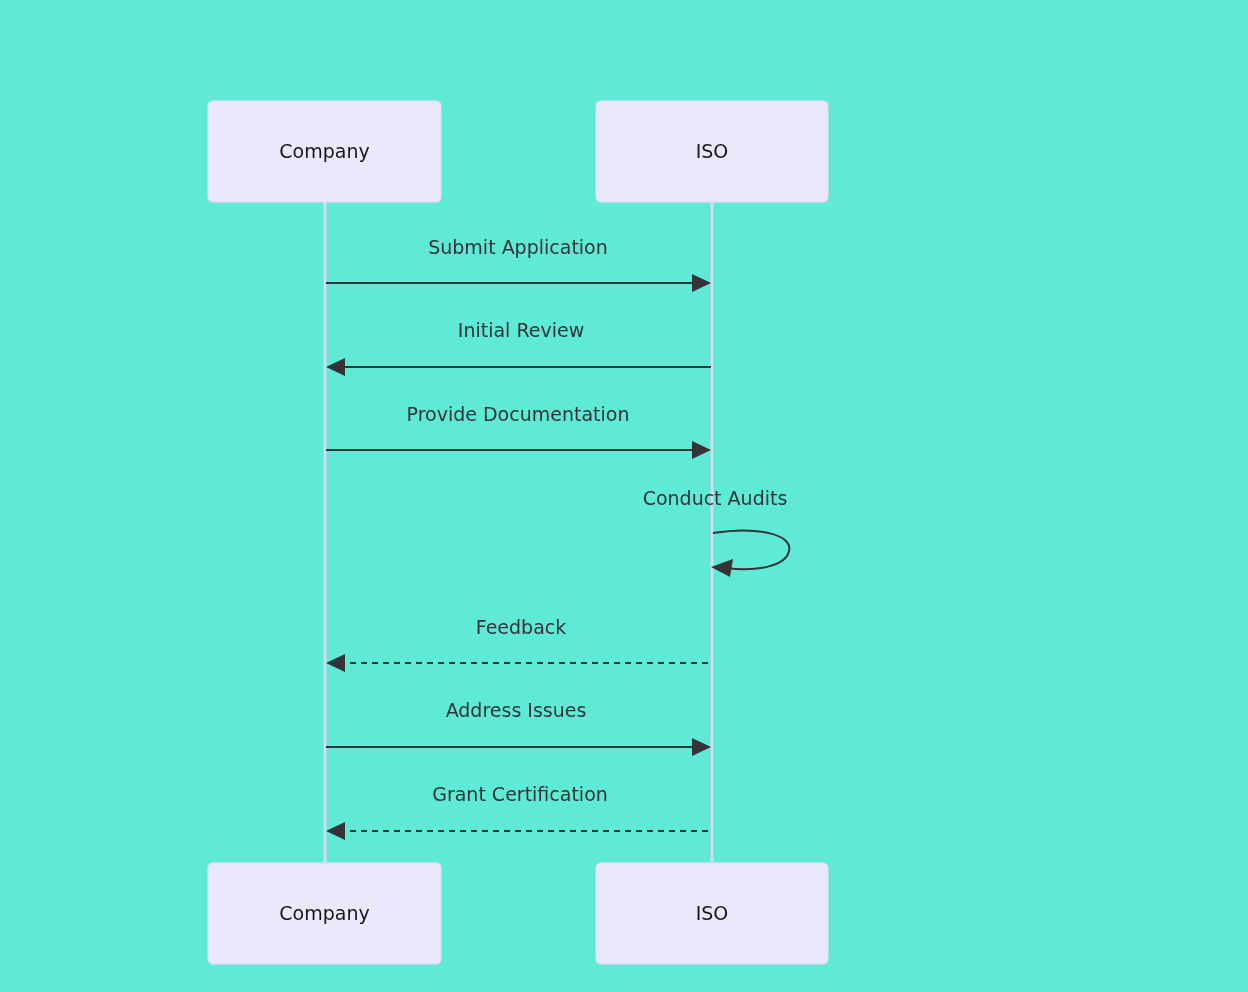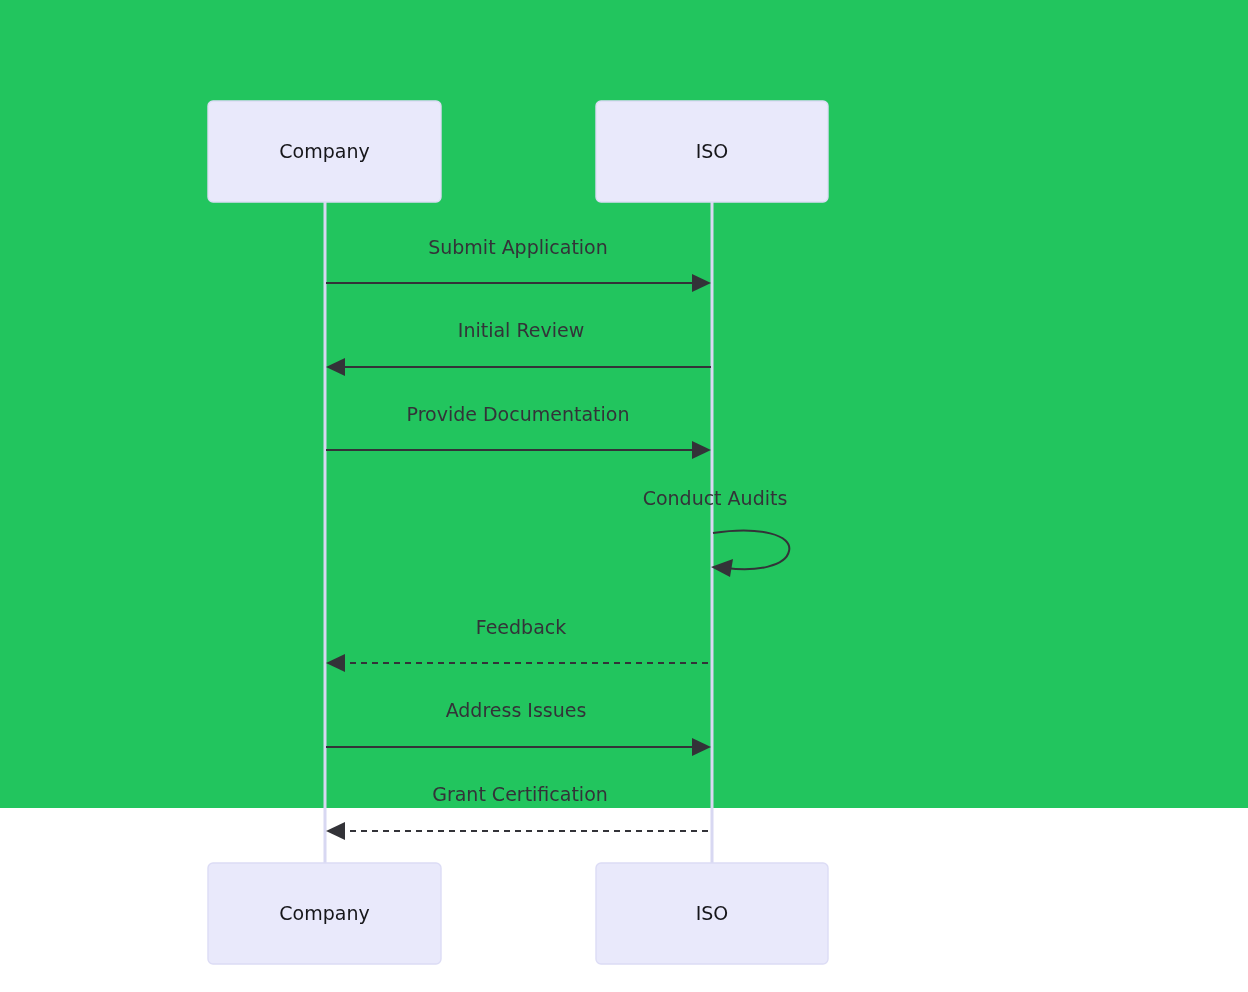--- a/index.html
+++ b/index.html
@@ -9,22 +9,22 @@
   }
   body {
     width: 1248px;
     height: 992px;
     overflow: hidden;
     font-family: "DejaVu Sans", "Liberation Sans", sans-serif;
   }
   #diagram-root {
     position: relative;
     width: 1248px;
-    height: 808px;
-    background: #22c55e;
+    height: 992px;
+    background: #5eead4;
   }
   #seq-svg {
     position: absolute;
     top: 0;
     left: 0;
     width: 1248px;
     height: 992px;
     display: block;
   }
   .participant-box {

